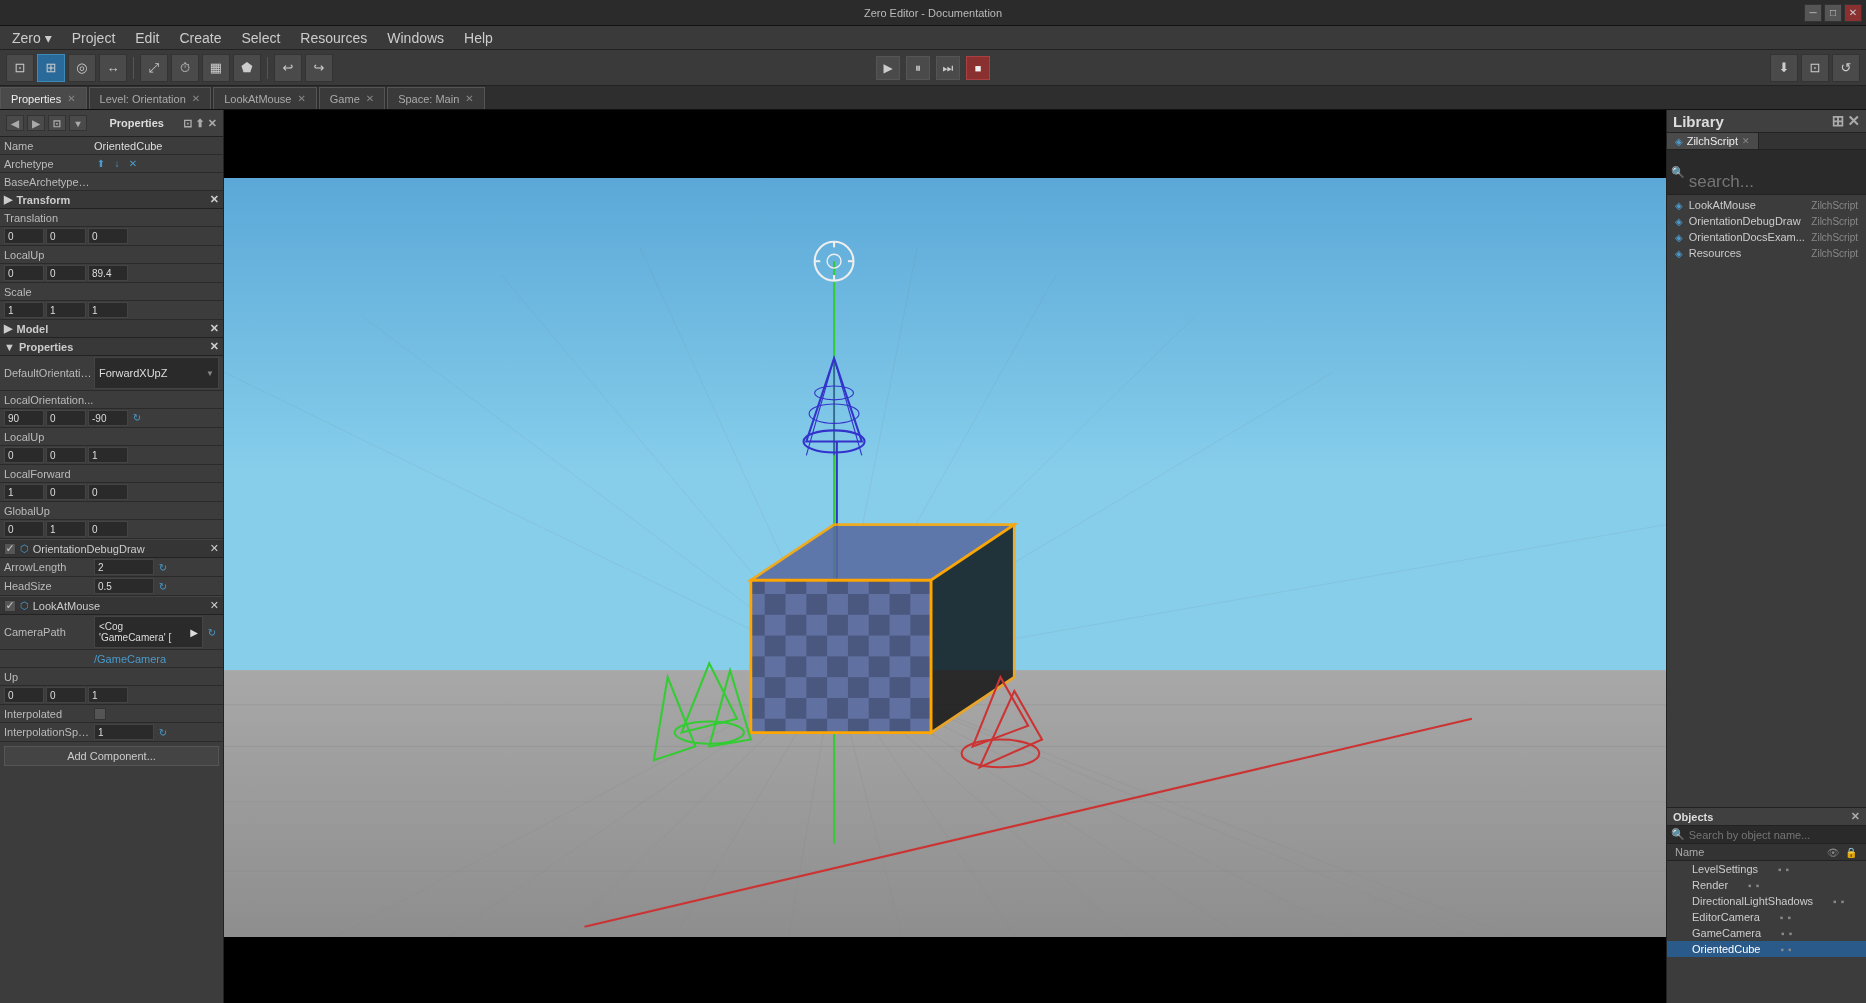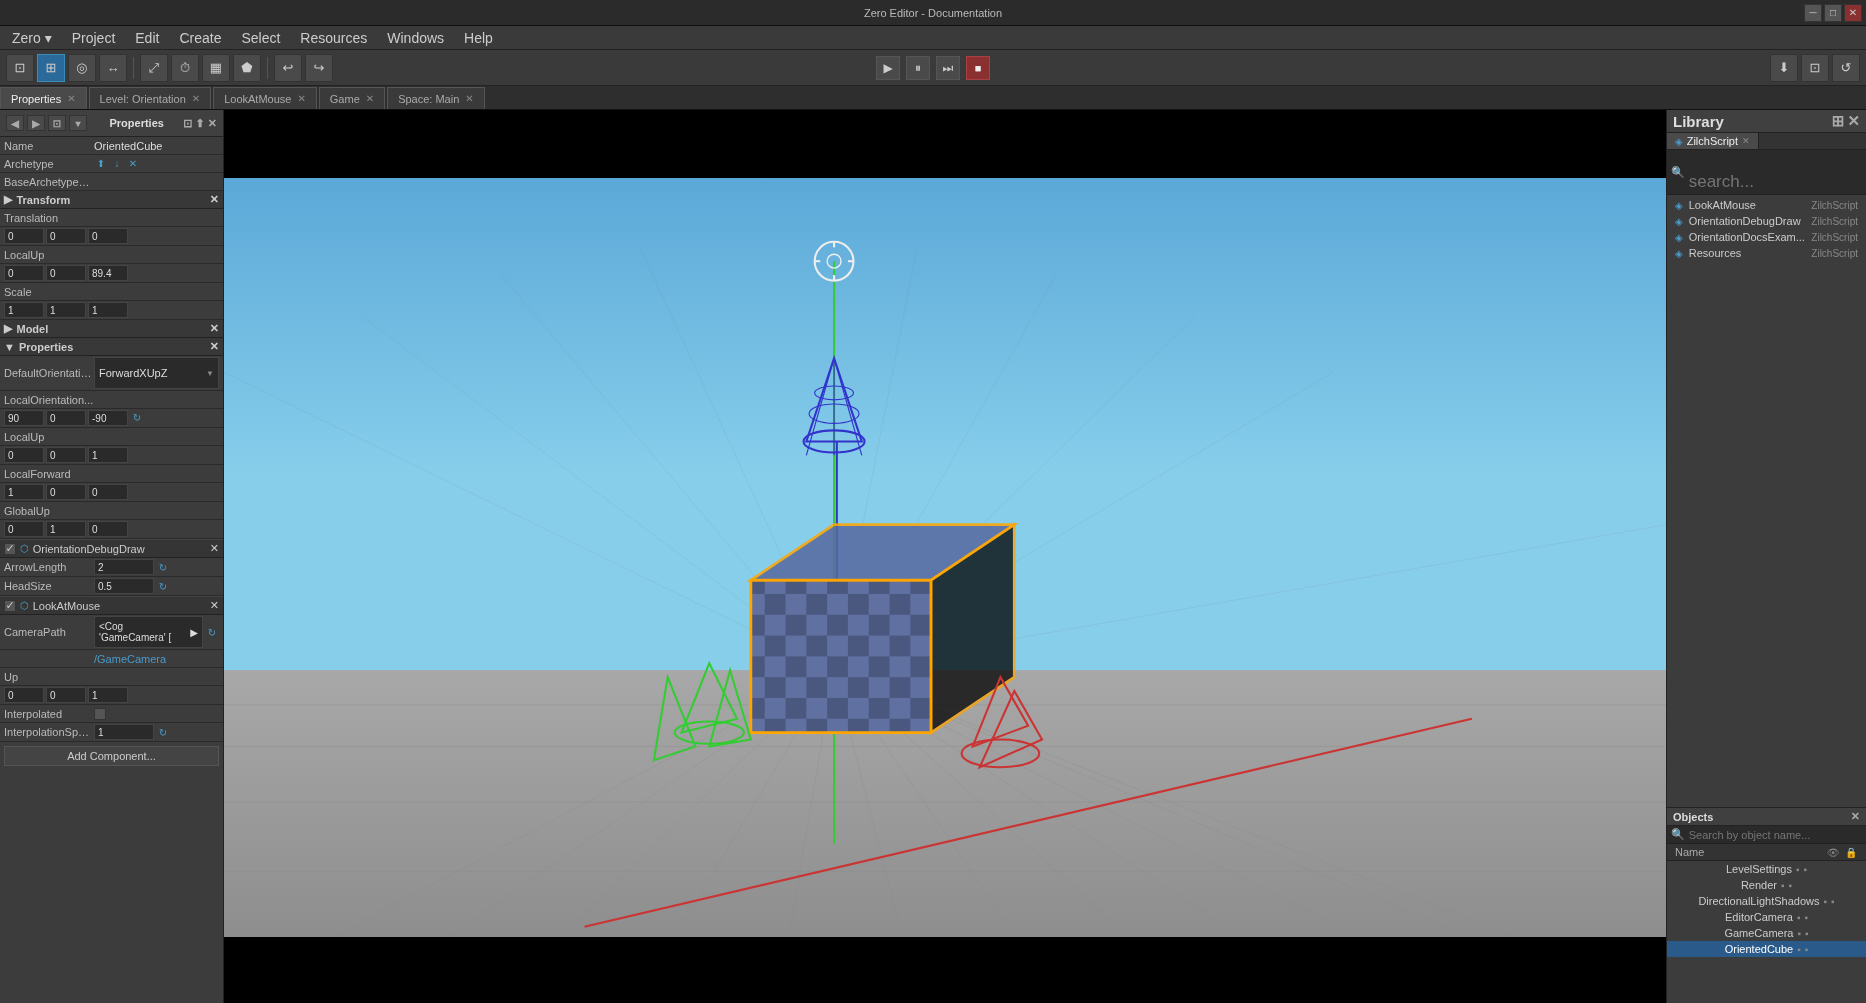--- a/index.html
+++ b/index.html
@@ -463,25 +463,25 @@
       font-size: 11px;
     }
     .objects-list {
       flex: 1;
       overflow-y: auto;
     }
     .object-item {
       display: flex;
       align-items: center;
       padding: 2px 25px;
-      gap: 4px;
+      gap: 20px;
       cursor: pointer;
       color: #ccc;
       font-size: 11px;
-      justify-content: center;
+      justify-content: flex-start;
     }
     .object-item.selected { background: #2a5a8a; color: #fff; }
     .object-vis-icon { color: #888; font-size: 10px; }
     .object-lock-icon { color: #888; font-size: 10px; }
 
     
     ::-webkit-scrollbar { width: 6px; }
     ::-webkit-scrollbar-track { background: #2a2a2a; }
     ::-webkit-scrollbar-thumb { background: #555; border-radius: 3px; }
   </style>

